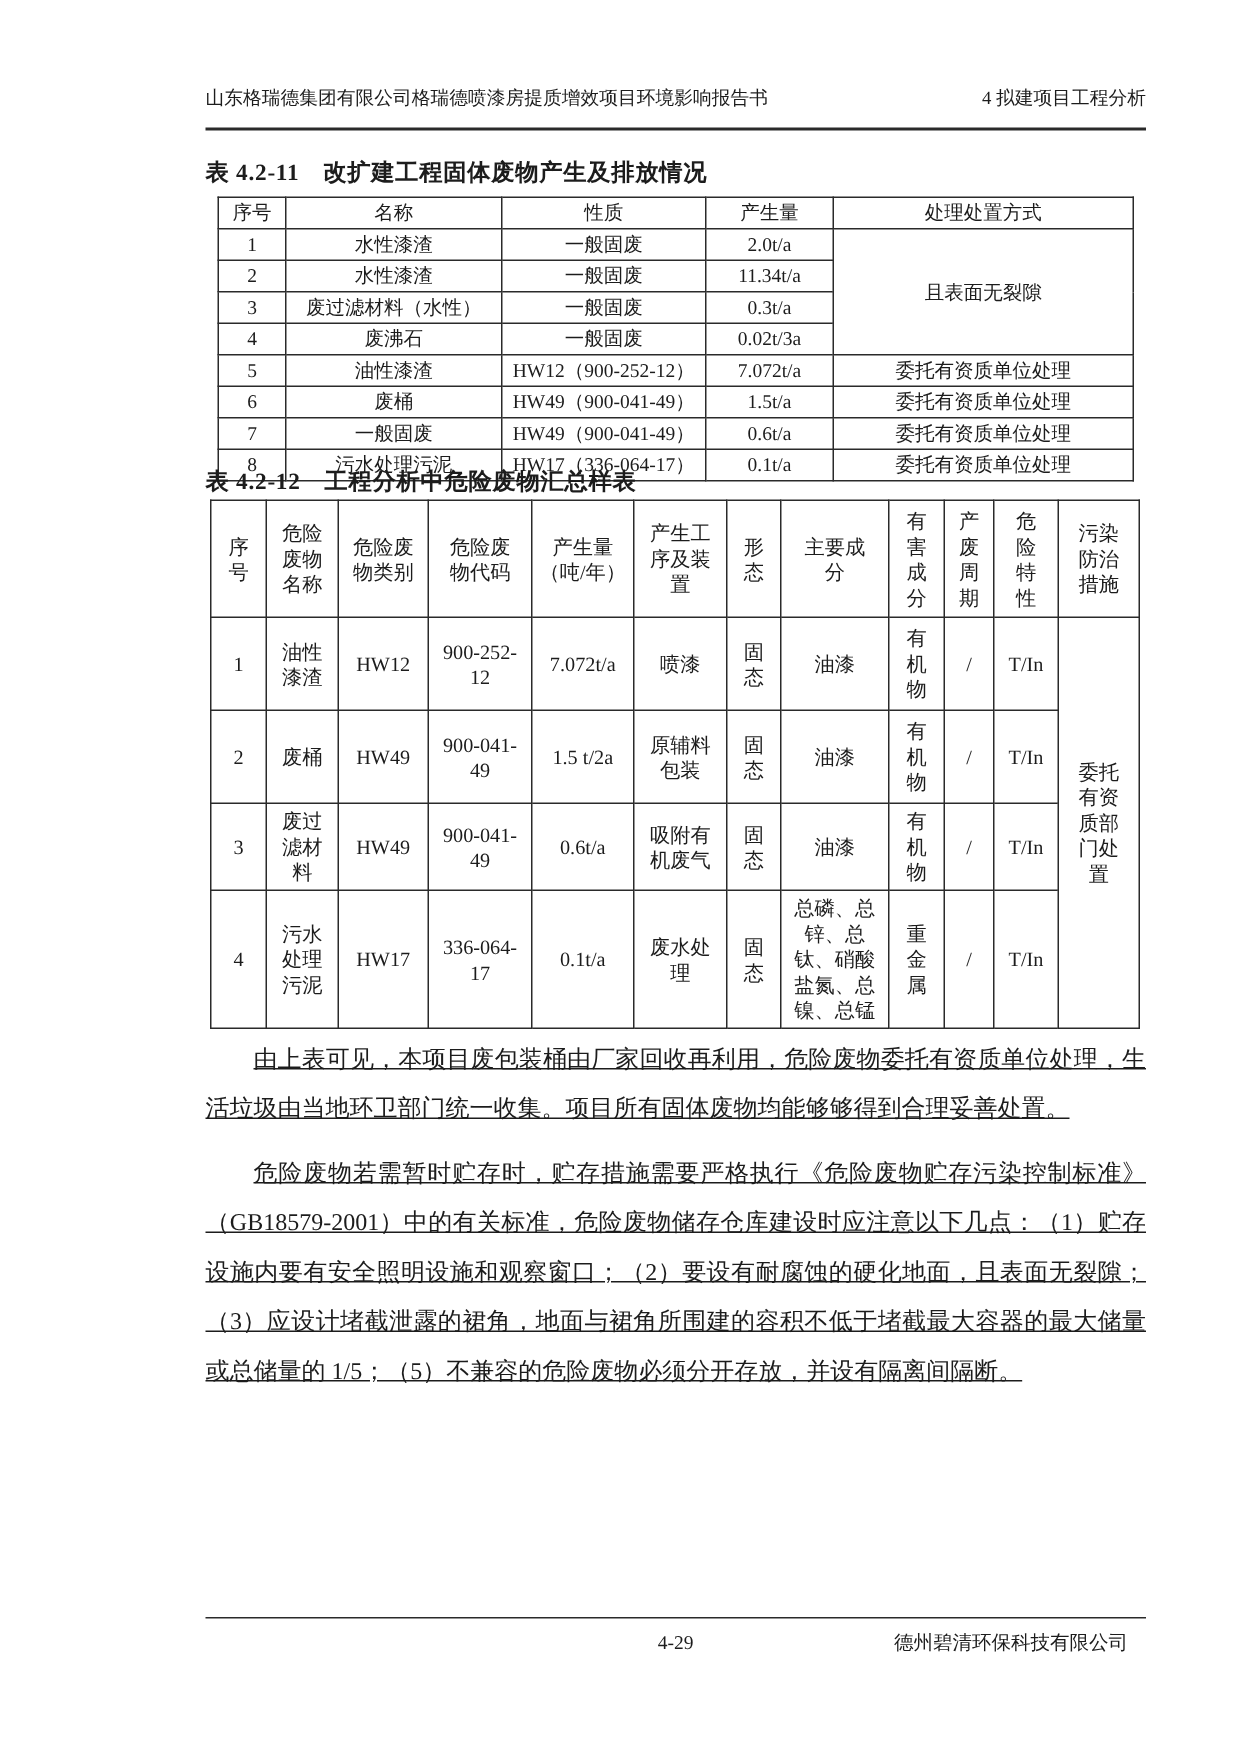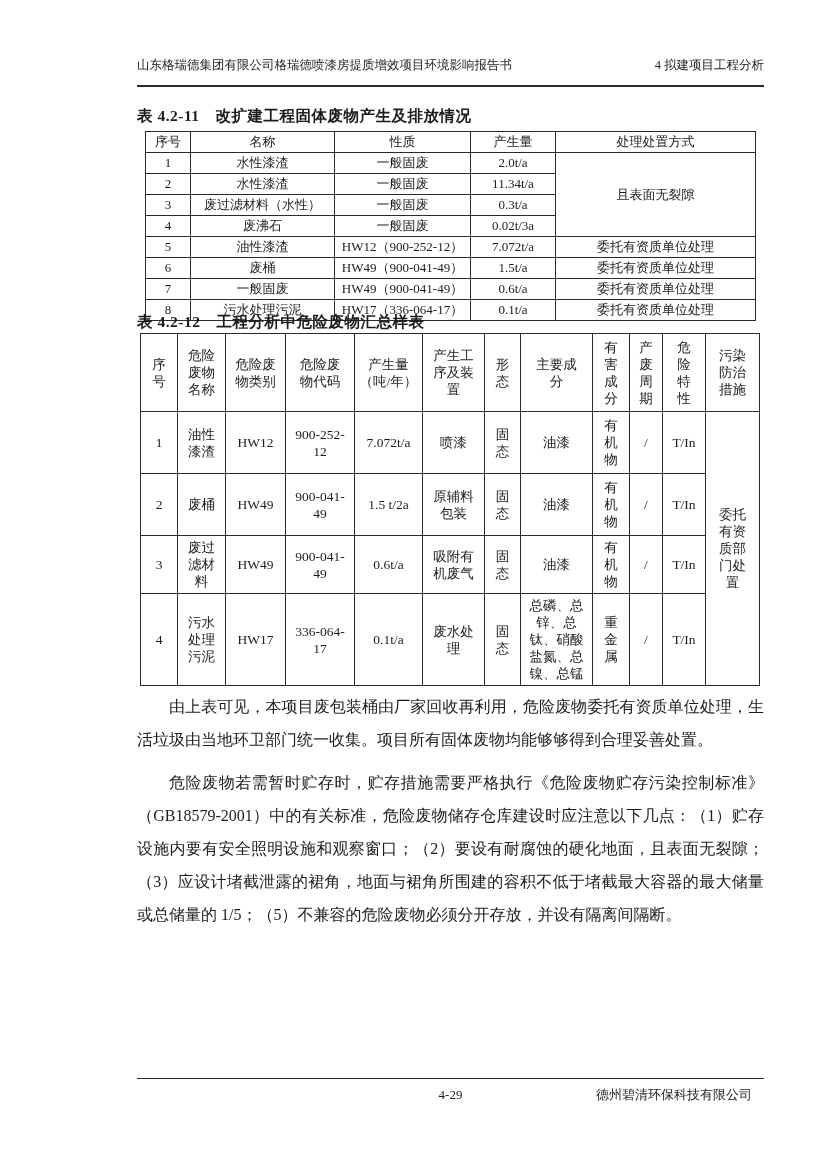--- a/index.html
+++ b/index.html
@@ -41,21 +41,21 @@
   .tbl2 td,.tbl2 th{white-space:pre-line;padding:1px 3px;}
   .tbl2 tr.hrow{height:78px;}
   .tbl2 tr.r1{height:62px;}
   .tbl2 tr.r2{height:62px;}
   .tbl2 tr.r3{height:58px;}
   .tbl2 tr.r4{height:92px;}
 
   
   .paras{position:absolute;left:100px;right:100px;top:690px;
          font-size:16px;line-height:33px;text-align:justify;}
-  .paras p{margin:0 0 10px 0;text-indent:2em;}
+  .paras p{margin:0 0 10px 0;text-indent:2em;text-decoration:underline;}
   .paras p.gap{margin-top:9px;}
 
   
   .ftr{
     position:absolute;left:100px;right:100px;top:1078px;
     border-top:1.5px solid #2a2a2a;padding-top:7px;
     font-size:13px;line-height:18px;height:24px;
   }
   .ftr .pagenum{position:absolute;left:0;right:0;text-align:center;}
   .ftr .company{position:absolute;right:12px;text-align:right;}

